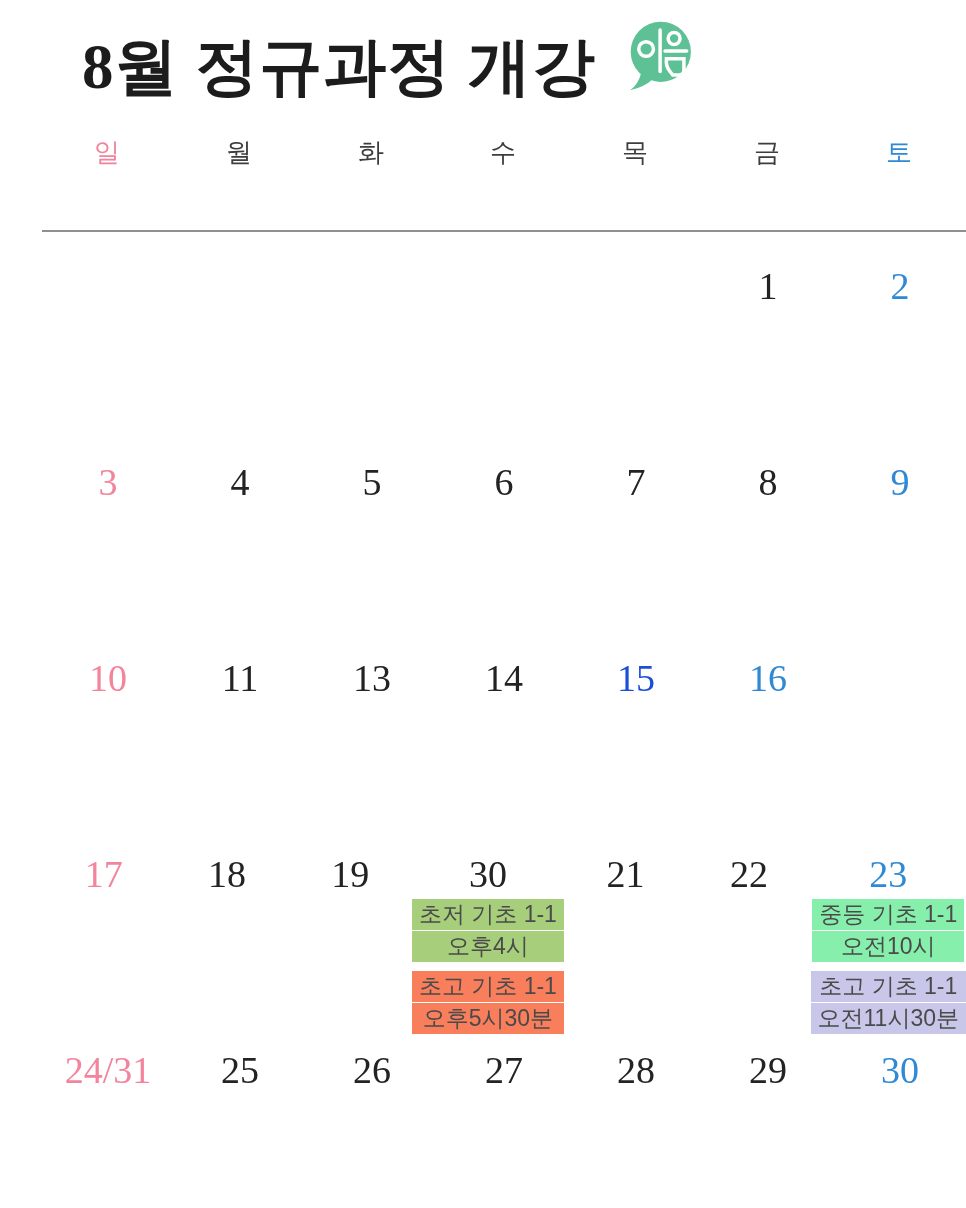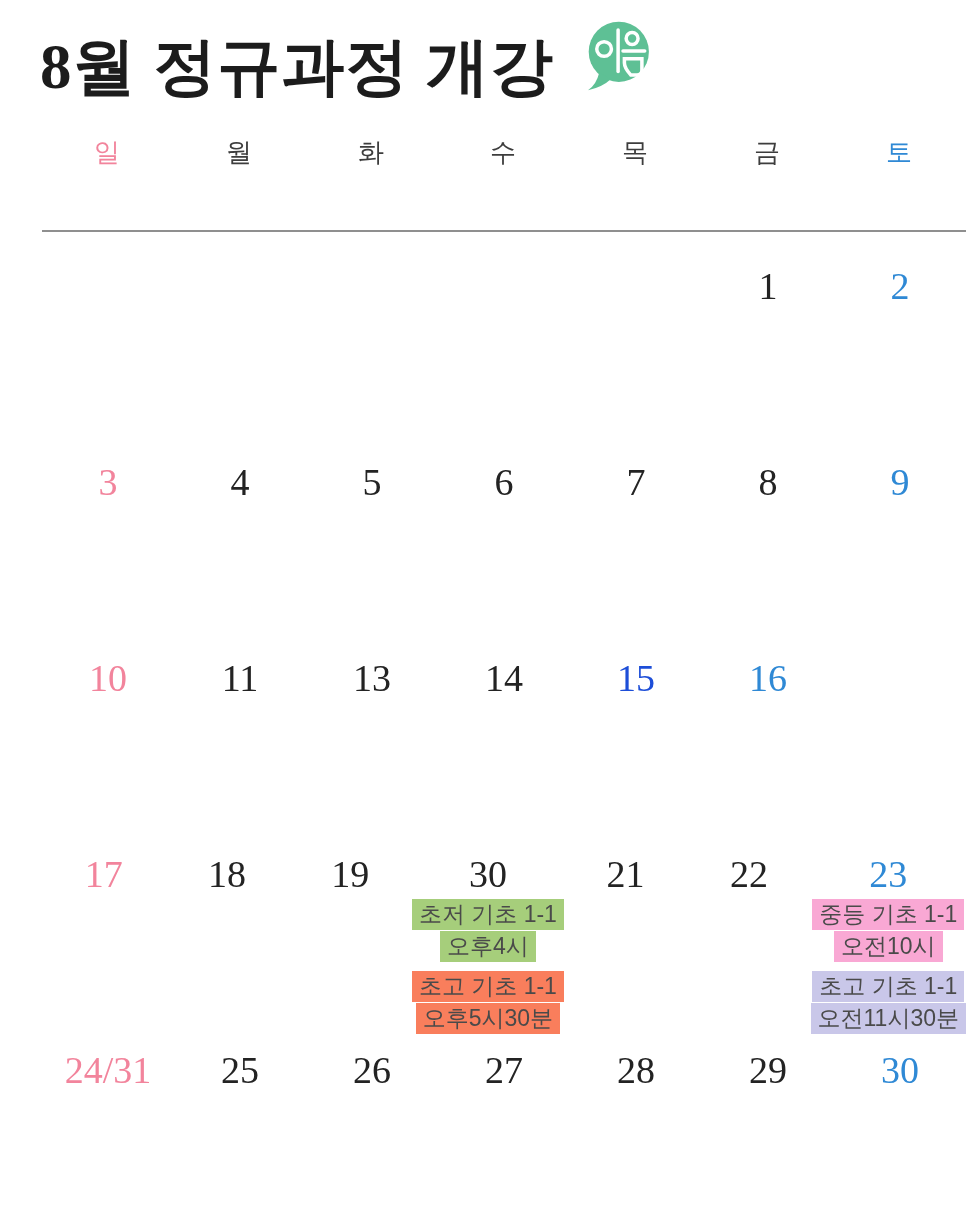--- a/index.html
+++ b/index.html
@@ -3,21 +3,21 @@
 <meta charset="utf-8">
 <style>
   html,body { margin:0; padding:0; }
   body {
     width:966px; height:1208px; background:#ffffff; overflow:hidden;
     font-family:"Liberation Serif","DejaVu Serif",serif;
   }
   .page { position:relative; width:966px; height:1208px; }
 
   
-  .title-row { display:flex; align-items:flex-start; margin:26px 0 0 40px;gap:17px; }
+  .title-row { display:flex; align-items:flex-start; margin:26px 0 0 82px;gap:17px; }
   .page-title {
     font-size:63px; line-height:82px; font-weight:600; color:#1c1c1c;
     letter-spacing:1px; white-space:nowrap;
   }
   .logo-icon { margin:-8px 0 0 10px; }
   .logo-icon svg { width:70px; height:76px; display:block; }
 
   
   .calendar { margin:28px 0 0 42px; width:924px; }
   .weekdays {
@@ -30,29 +30,29 @@
 
   .week { display:grid; grid-template-columns:repeat(7,1fr); height:196px; }
   .cell { text-align:center; padding-top:32px; }
   .date { display:block; font-size:38px; line-height:44px; color:#232323; }
   .cell.sun .date { color:#F2849C; }
   .cell.sat .date { color:#2F89D5; }
   .cell.holiday .date { color:#1d4ed8; }
 
   
   .events { margin-top:3px; display:flex; flex-direction:column; gap:9px; align-items:center; }
-  .event { display:flex; flex-direction:column; align-items:center; gap:1px; }
+  .event { display:flex; flex-direction:column; gap:1px; }
   .evt-line {
     font-family:"Liberation Sans","DejaVu Sans",sans-serif;
     font-size:23px; line-height:31px; padding:0 7px;
     color:#4a4a4a; white-space:nowrap;
   }
   .hl-green  { background:#A6CE7B; }
   .hl-orange { background:#F97E5C; }
-  .hl-blue   { background:#f9a8d4; }
+  .hl-blue   { background:#86efac; }
   .hl-purple { background:#C9C7E9; }
 </style>
 </head>
 <body>
 
 <div class="page">
 
   <div class="title-row">
     <span class="page-title">8월 정규과정 개강</span>
     <span class="logo-icon">

